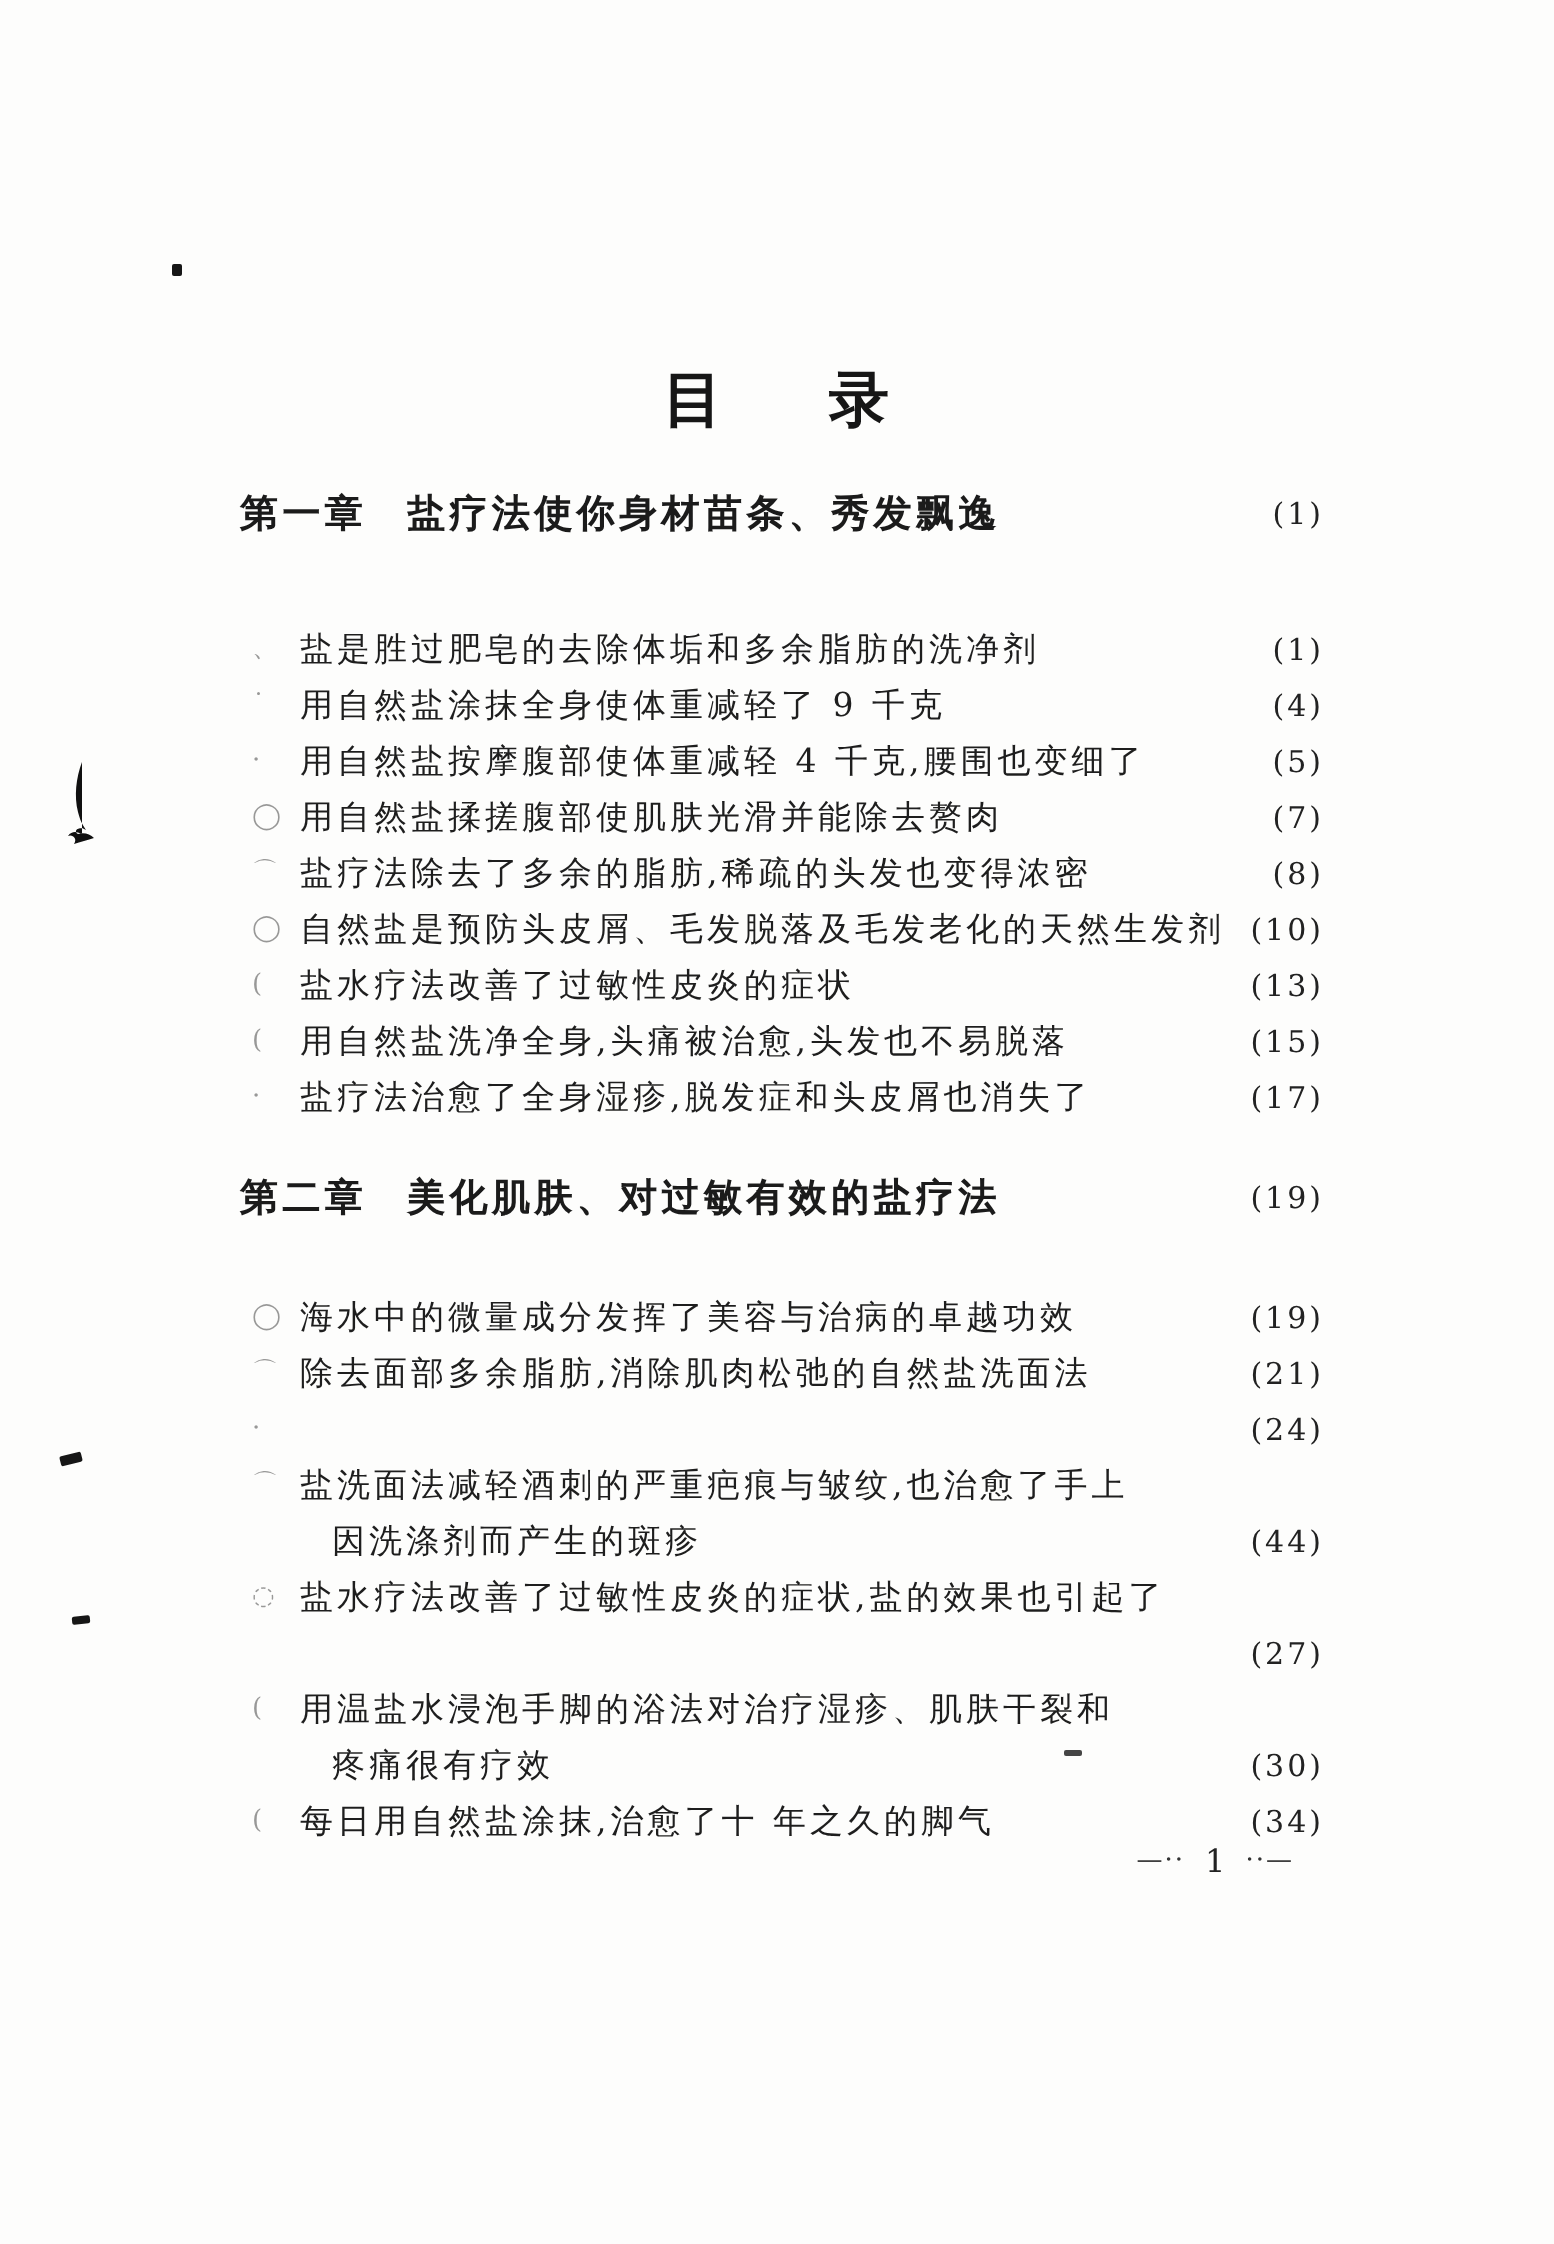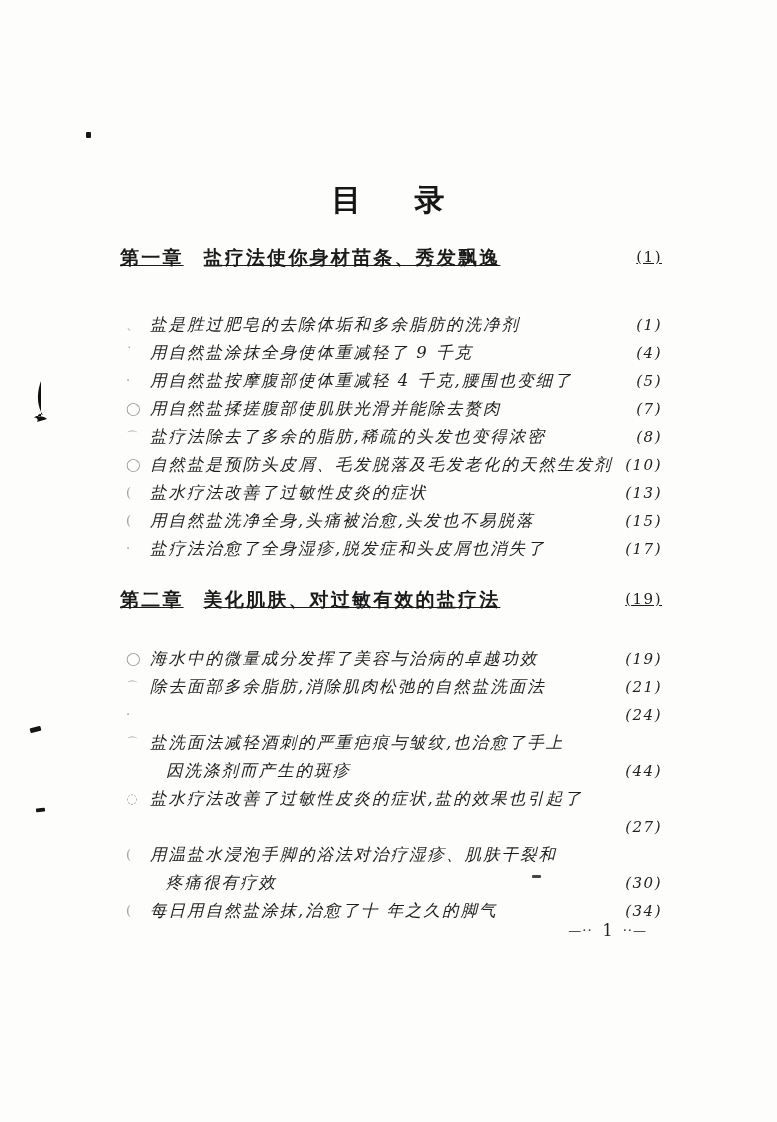--- a/index.html
+++ b/index.html
@@ -29,42 +29,40 @@
     position:absolute; top:243px; left:120px; width:542px;
   }
   .chapter + .chapter { margin-top:22px; }
 
   .chapter-heading {
     display:flex; align-items:flex-end;
     height:28px; line-height:28px;
     font-size:19px; font-weight:600; letter-spacing:2.2px;
     margin-bottom:40px;
     white-space:nowrap;
-    text-decoration:underline;
   }
   .chapter + .chapter .chapter-heading { margin-bottom:32px; }
   .ch-label { margin-right:20px; }
   .spacer { flex:1 1 auto; min-width:6px; }
   .ch-pg, .pg {
     font-size:15px; font-weight:400; letter-spacing:1.5px;
     color:#222; white-space:nowrap;
   }
 
   .chapter-items { }
   .toc-item { position:relative; padding-left:30px; }
   .marker {
     position:absolute; left:6px; top:0;
     height:28px; line-height:28px;
     font-size:13px; color:rgba(0,0,0,0.40);
   }
   .line {
     display:flex; align-items:baseline;
     height:28px; line-height:28px;
     white-space:nowrap;
-    font-style:italic;
   }
   .line.cont { padding-left:16px; }
   .txt {
     font-size:16.5px; letter-spacing:2px; color:#1e1e1e;
     white-space:nowrap;
   }
 
   
   .footer {
     position:absolute; top:921px; right:130px;

